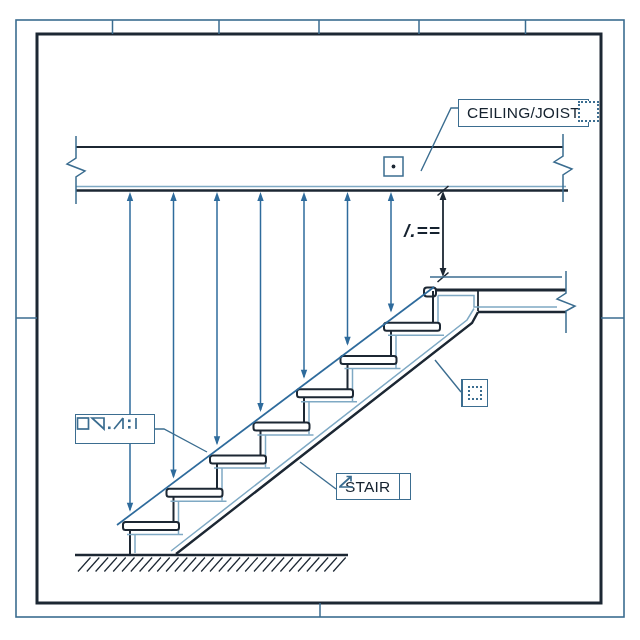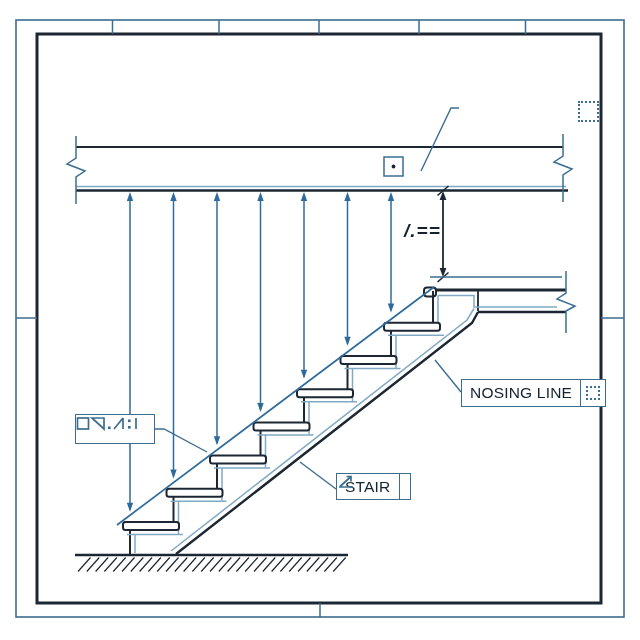--- a/index.html
+++ b/index.html
@@ -207,24 +207,26 @@
       </g>
 
     <g class="ln-s" stroke-width="1.4">
       <polyline points="459,108 451,108 421,171"></polyline>
       <line x1="461" y1="392" x2="435" y2="360"></line>
       <line x1="336" y1="489" x2="300" y2="462"></line>
       <polyline points="153,429 164,429 207,452"></polyline>
     </g>
   </svg>
 
+  <div class="tag" style="left:458px;top:99px;height:28px;">
+    <span class="txt">CEILING/JOIST</span>
+  </div>
   <div class="dotted-sq" style="left:578px;top:101px;width:21px;height:21px;"></div>
 
   <div class="tag" style="left:461px;top:379px;height:28px;">
-    <span class="txt">NOSING LINE</span>
     <span class="sep"></span>
     <span class="iconbox">
       <span class="dotted-sq small"></span>
     </span>
   </div>
 
   <div class="tag" style="left:336px;top:473px;height:27px;">
     <span class="txt">STAIR</span>
     <span class="sep"></span>
     <span class="iconbox">

